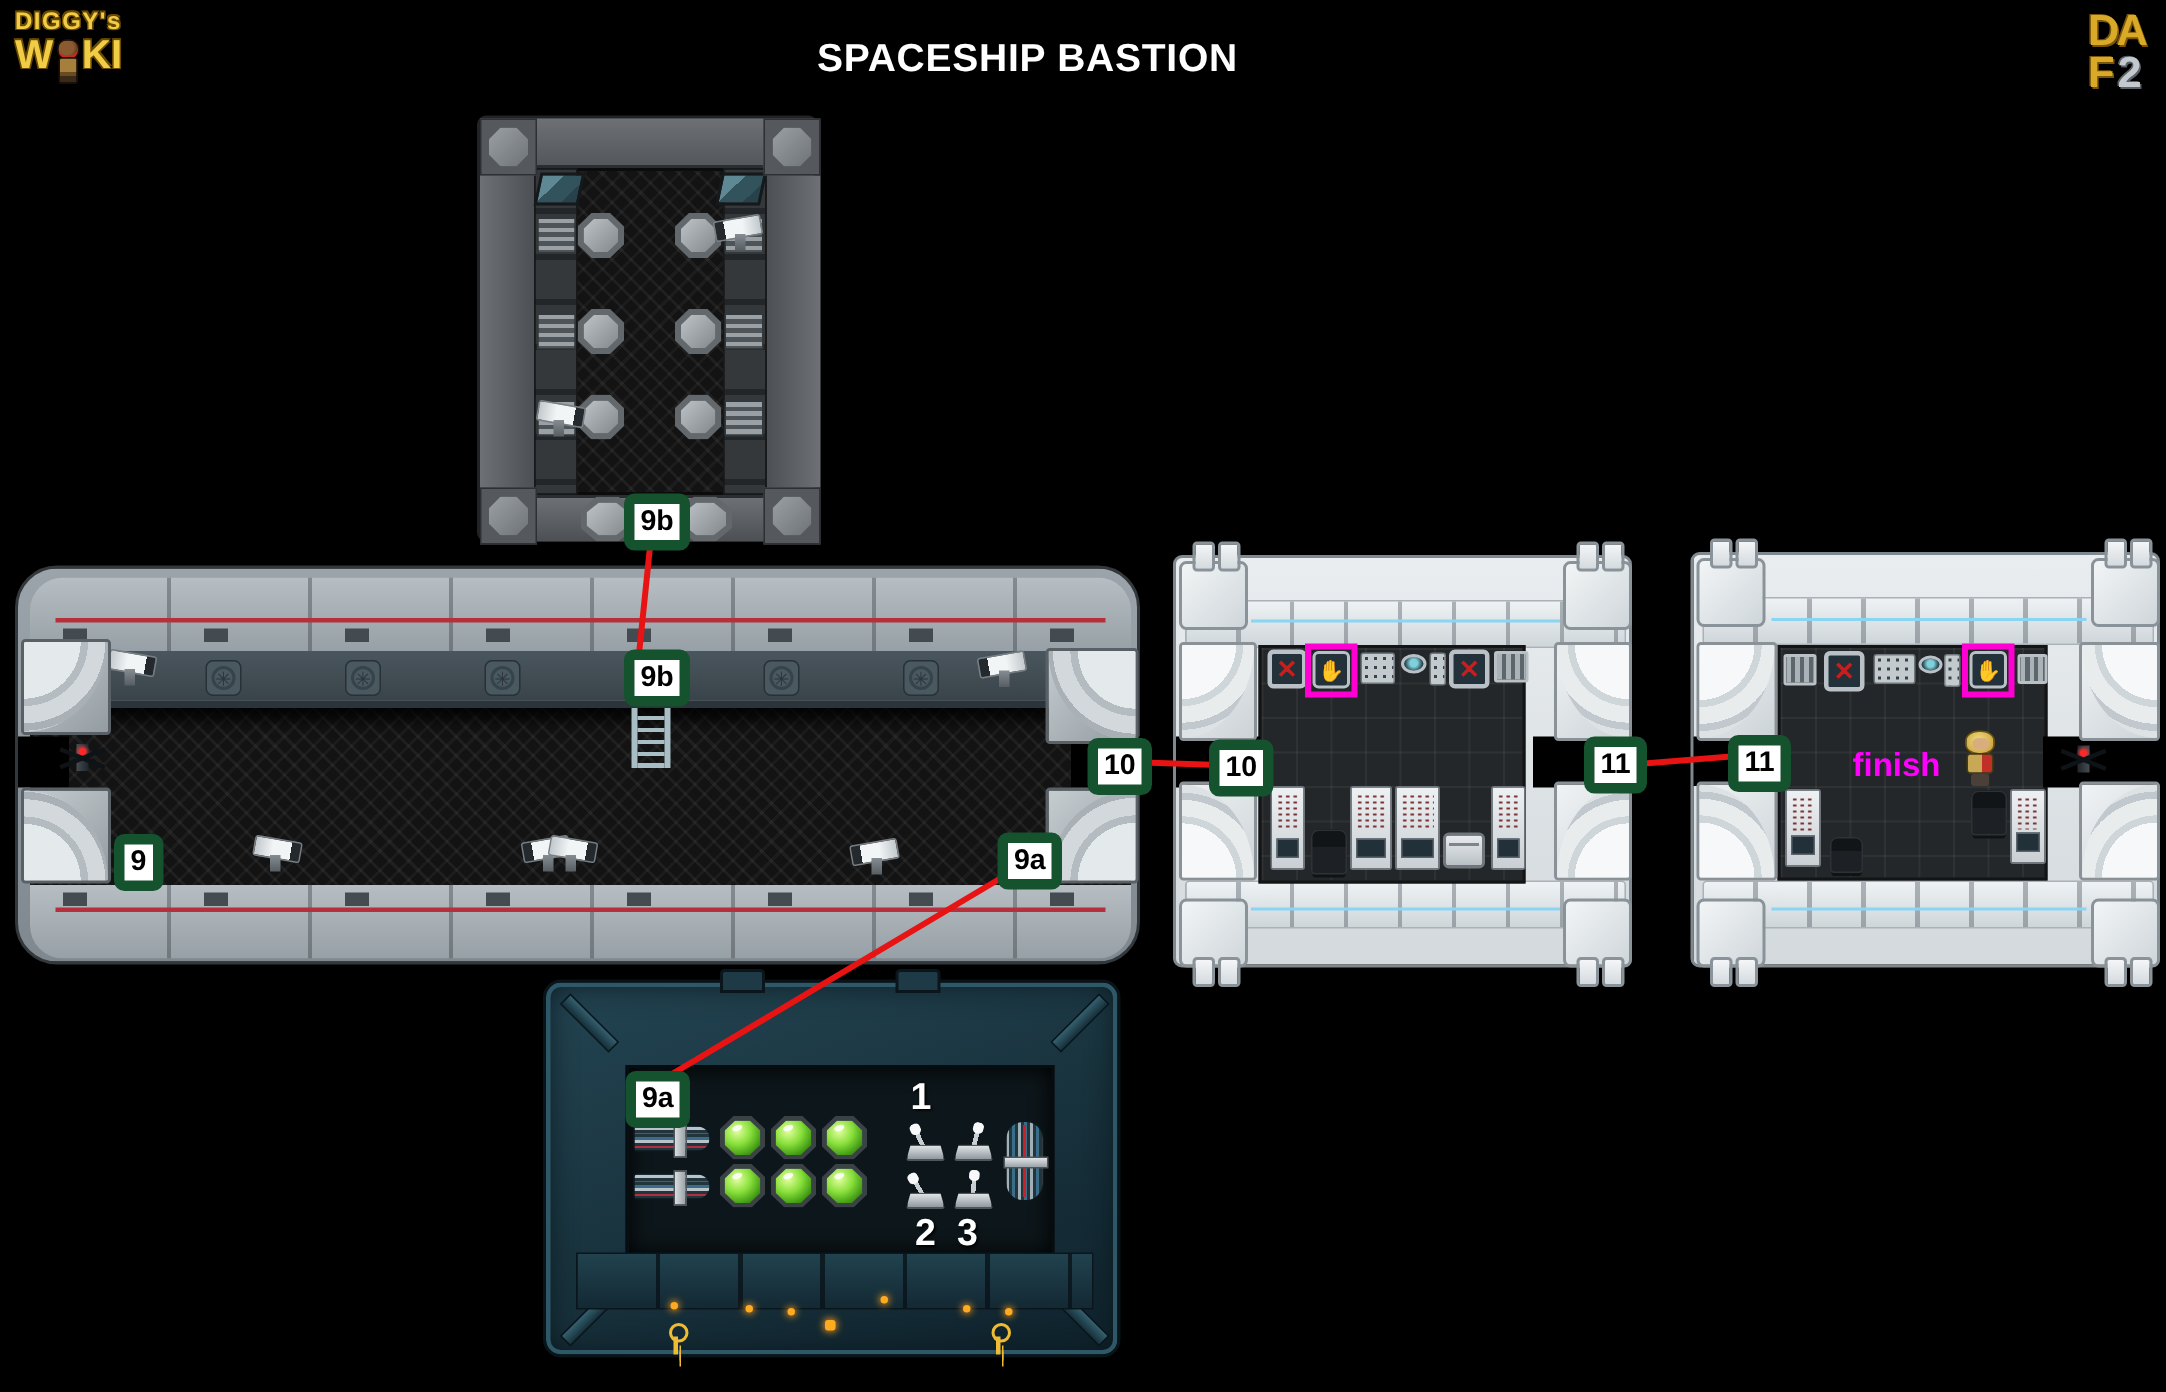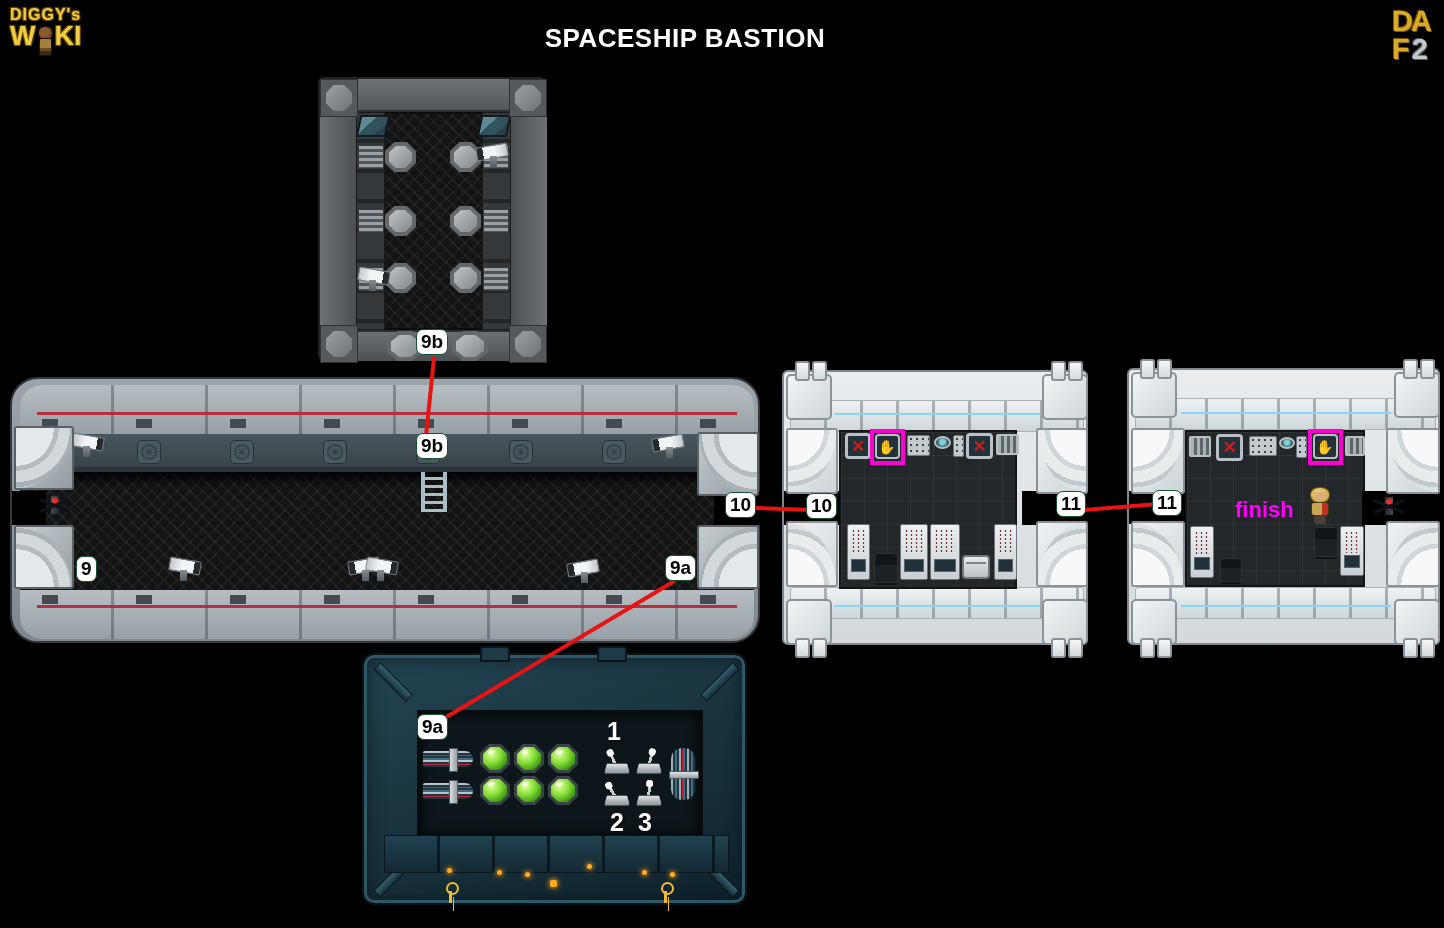--- a/index.html
+++ b/index.html
@@ -90,21 +90,21 @@
   
   .r9b{position:absolute;left:318px;top:77px;width:227px;height:284px;background:linear-gradient(180deg,#63676b,#44484c);border-radius:6px;border:2px solid #212426;z-index:1;}
   .hall{position:absolute;left:10px;top:377px;width:750px;height:266px;background:linear-gradient(180deg,#9ba4aa,#7f888e);border-radius:28px;border:2px solid #33383c;z-index:1;}
   .iband{position:absolute;background:linear-gradient(180deg,#4a565d,#39444a);border-bottom:5px solid #2b343a;}
   .wroom{position:absolute;background:linear-gradient(180deg,#e9edef,#d3d9dd);border-radius:6px;border:2px solid #7f888e;z-index:1;}
   .broom{position:absolute;left:362px;top:653px;width:385px;height:252px;background:linear-gradient(160deg,#234452 0%,#1a3540 45%,#0f222c 100%);border-radius:12px;border:2px solid #091318;box-shadow:inset 0 0 0 3px #2e5868,inset 0 0 20px #0a161c;z-index:1;}
   .gap{position:absolute;background:#000;z-index:1;}
 
   
   #routes{position:absolute;left:0;top:0;z-index:8;pointer-events:none;}
-  .marker{position:absolute;z-index:9;background:#fff;border:1px solid #14532d;border-radius:7px;color:#000;font-size:19px;font-weight:bold;line-height:1;padding:2px 4px 3px;min-width:16px;text-align:center;}
+  .marker{position:absolute;z-index:9;background:#fff;border:7px solid #14532d;border-radius:7px;color:#000;font-size:19px;font-weight:bold;line-height:1;padding:2px 4px 3px;min-width:16px;text-align:center;}
   .finish{position:absolute;left:1235px;top:497px;color:#ff00ff;font-size:22px;font-weight:bold;z-index:9;}
   .player{position:absolute;left:1307px;top:487px;width:27px;height:38px;z-index:4;}
   .player .p-hair{position:absolute;left:3px;top:0;width:20px;height:16px;background:radial-gradient(circle at 45% 40%,#f0dc82,#cfa945 75%);border:1px solid #6b5410;border-radius:45%;}
   .player .p-face{position:absolute;left:8px;top:5px;width:11px;height:8px;background:#d9ae7e;border-radius:40%;}
   .player .p-body{position:absolute;left:4px;top:15px;width:18px;height:14px;background:linear-gradient(90deg,#c8a855 0 60%,#c03028 60%);border:1px solid #4a3a10;border-radius:3px;}
   .player .p-legs{position:absolute;left:7px;top:29px;width:12px;height:8px;background:#4a4038;border-radius:2px;}
 </style>
 </head>
 <body>
 

